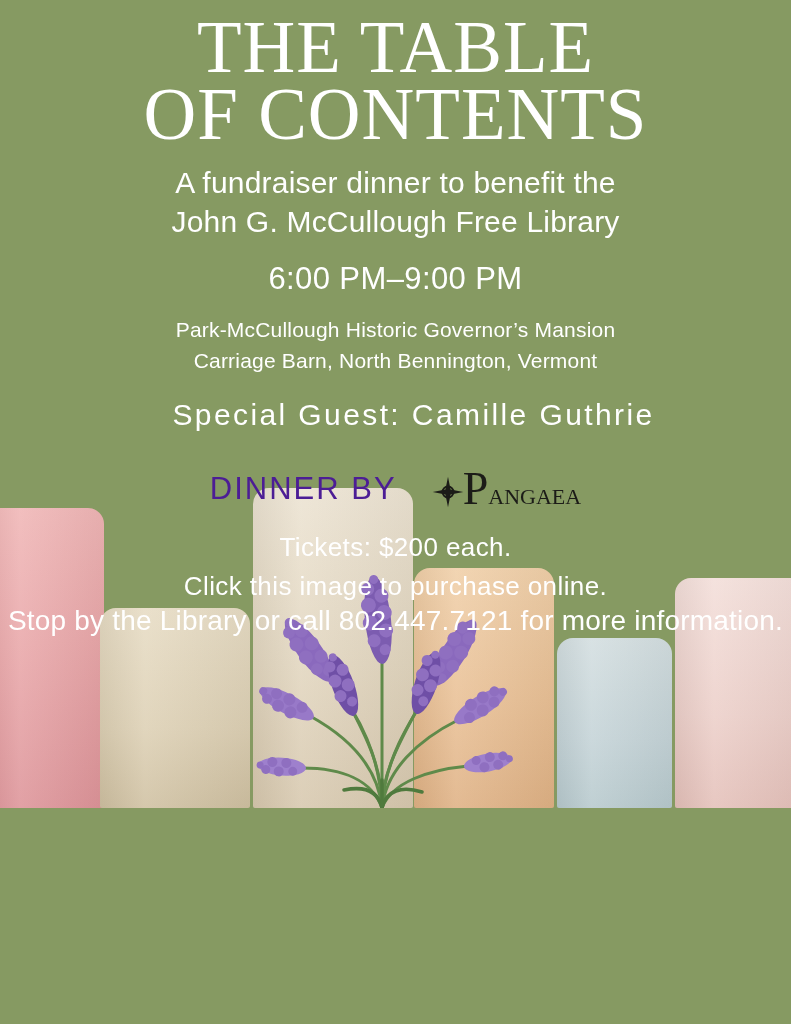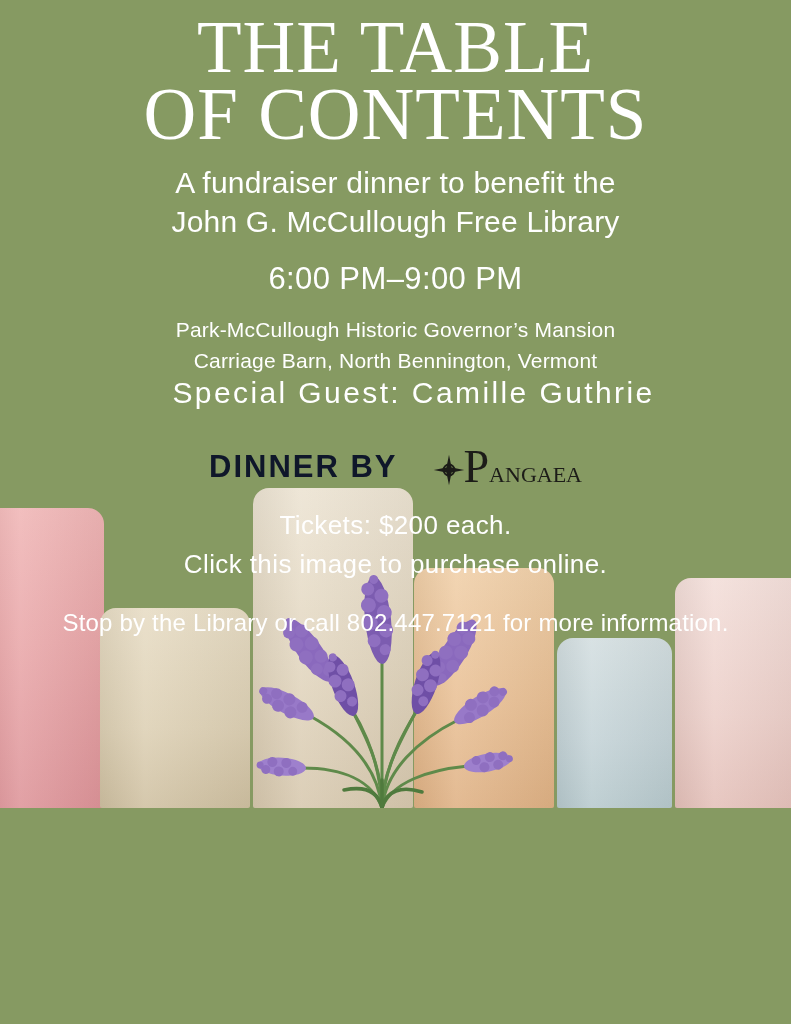--- a/index.html
+++ b/index.html
@@ -60,38 +60,38 @@
   }
 
   .venue {
     margin-top: 16px;
     font-size: 21px;
     line-height: 1.45;
     letter-spacing: 0.2px;
   }
 
   .guest {
+    margin-top: 22px;
     font-size: 30px;
     letter-spacing: 2.4px;
     padding-left: 36px;
   }
 
   .dinner-row {
     margin-top: 34px;
     display: flex;
     align-items: center;
     justify-content: center;
     gap: 34px;
   }
 
   .dinner-by {
     font-size: 31px;
     letter-spacing: 2px;
-    color: #0f172a;
-    font-weight: bold;
+    color: #4c1d95;
   }
 
   .caterer-logo {
     display: flex;
     align-items: center;
     gap: 2px;
   }
 
   .caterer-mark {
     width: 34px;
@@ -119,22 +119,22 @@
     letter-spacing: 0.4px;
   }
 
   .click {
     margin-top: 8px;
     font-size: 26px;
     letter-spacing: 0.4px;
   }
 
   .contact {
-    margin-top: 29px;
-    font-size: 24px;
+    margin-top: 3px;
+    font-size: 28px;
     letter-spacing: 0.2px;
   }
 
   
   .books {
     position: absolute;
     left: 0;
     bottom: 0;
     width: 791px;
     height: 330px;

